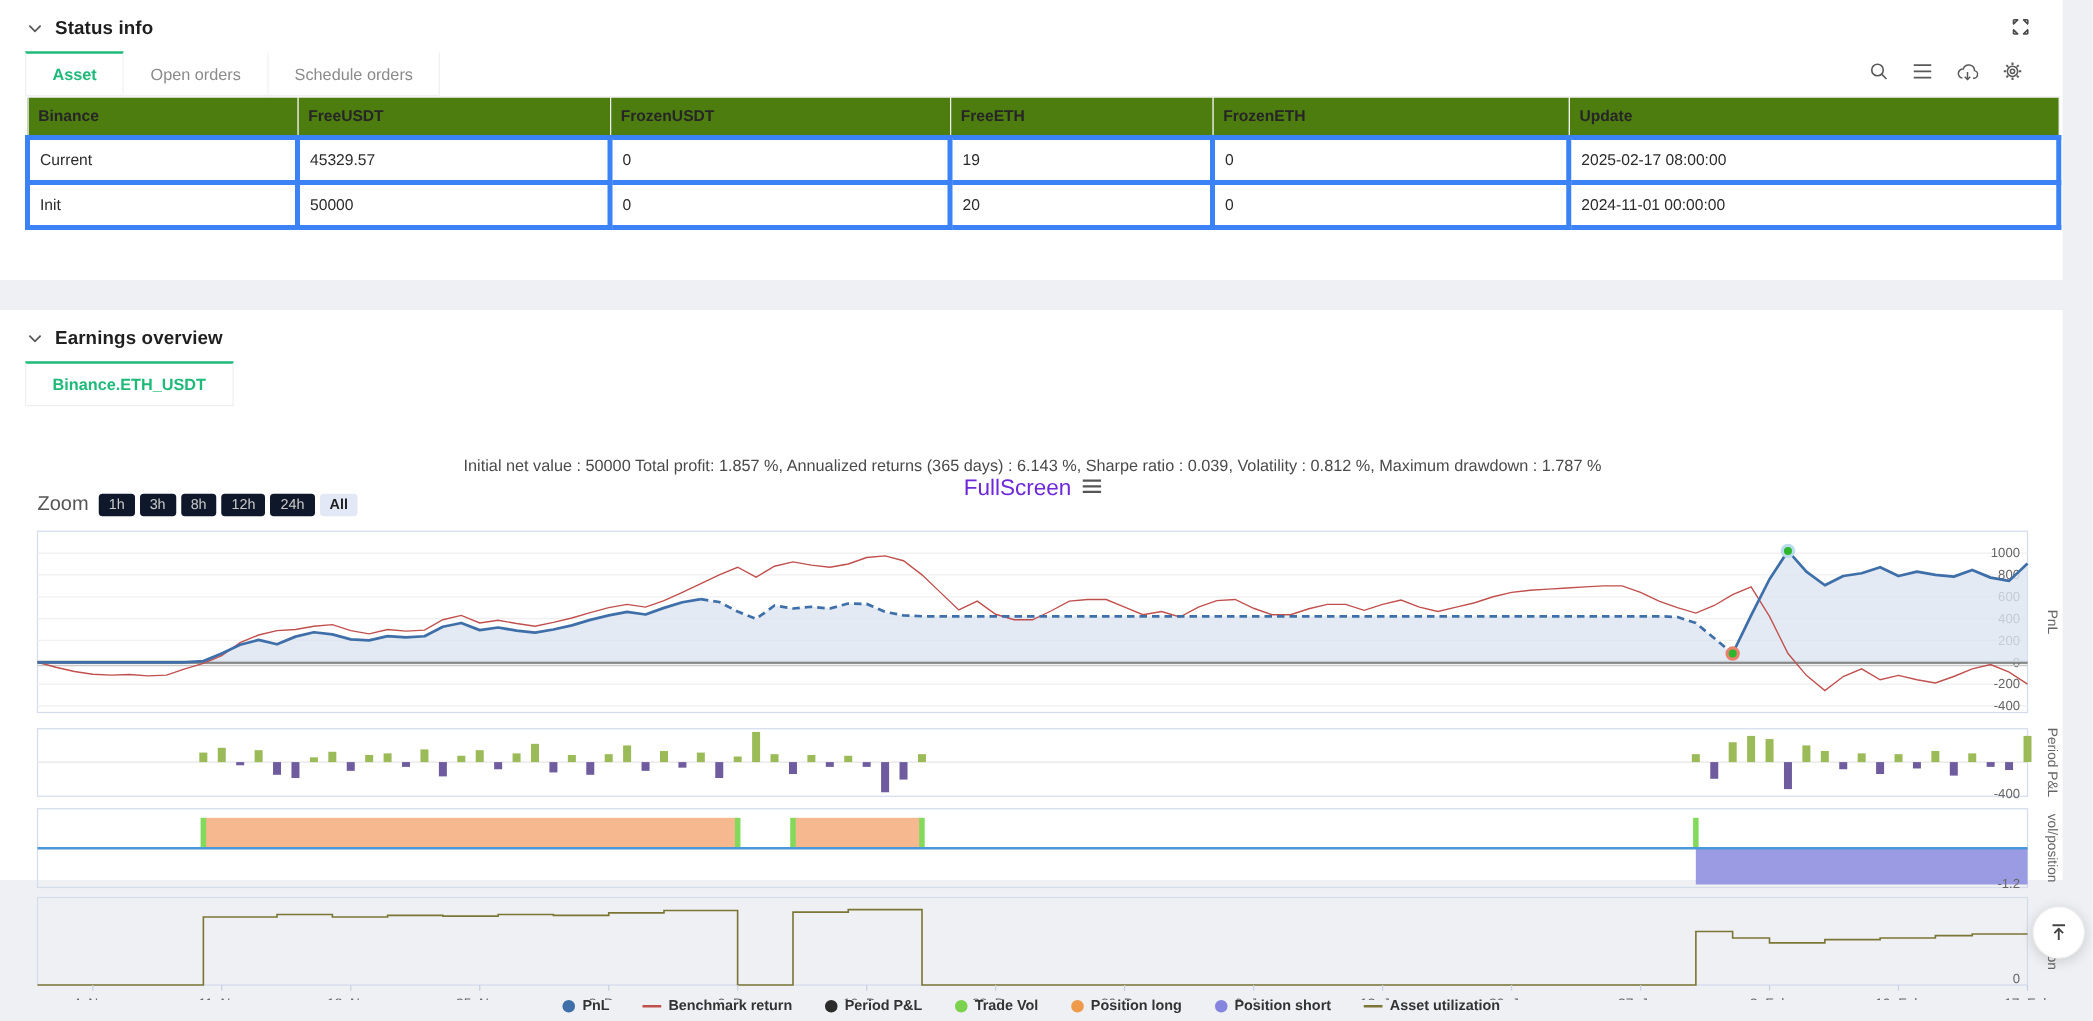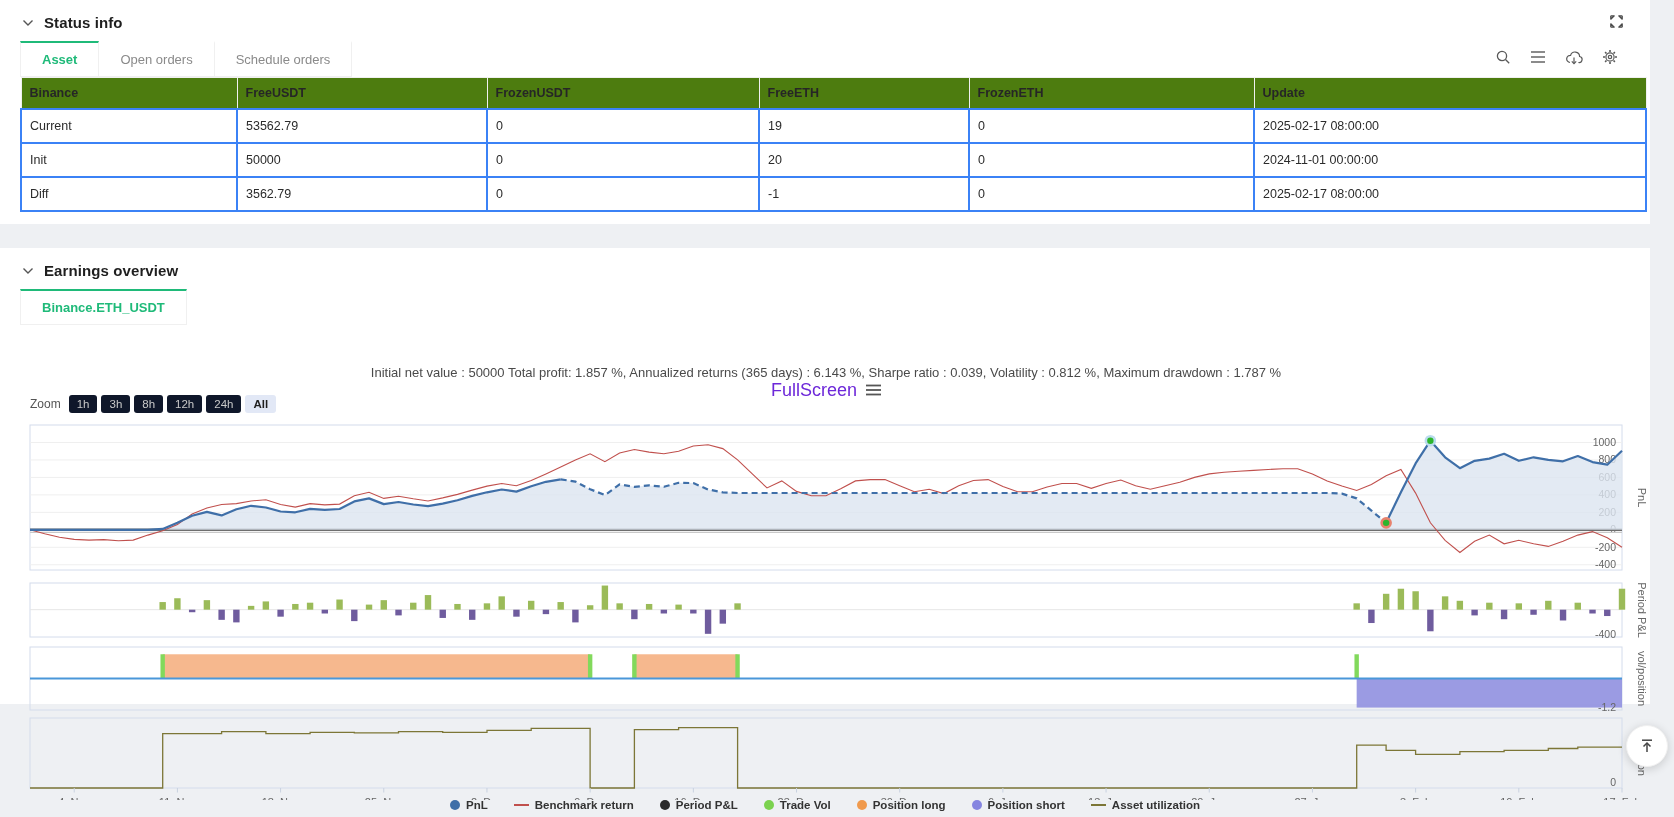--- a/index.html
+++ b/index.html
@@ -29,31 +29,31 @@
   .tab.active { color:var(--green); border-top-color:var(--green); font-weight:700; }
 
   .tools { position:absolute; right:32px; top:8px; display:flex; gap:19px; align-items:center; }
   .tool-btn { background:none; border:none; padding:0; color:#595959; cursor:pointer; display:inline-flex; }
 
   table.status-table { border-collapse:collapse; width:1625px; margin:0 0 0 20px; font-size:12.5px; table-layout:fixed; }
   .status-table th {
     background:#4d7c0f; text-align:left; font-weight:700; color:#262626;
     padding:8px 8px; border:1px solid #f0f0f0;
   }
-  .status-table td { padding:9px 8px; border:2px solid #3b82f6; color:#2b2b2b; }
+  .status-table td { padding:9px 8px; border:4px solid #3b82f6; color:#2b2b2b; }
   .c-link   { color:var(--link);  }
   .c-danger { color:var(--danger); }
 
   .summary-row { position:absolute; top:117px; left:30px; right:28px; display:flex; align-items:center;flex-direction:column; }
   .summary { flex:1; text-align:center; font-size:13px; color:#4a4a4a; }
   .fullscreen-wrap { display:flex; align-items:center; gap:9px; cursor:pointer; }
   .fullscreen-label { font-size:18px; color:#6d28d9; }
 
   .zoom-row { position:absolute; top:146px; left:30px; display:flex; align-items:center; gap:6px; }
-  .zoom-label { font-size:12px; color:#555; margin-right:2px; }
+  .zoom-label { font-size:16px; color:#555; margin-right:2px; }
   .zoom-btn {
     font-size:11.5px; border:none; border-radius:3px; padding:3px 8px;
     background:#0f172a; color:#c9c9c9; cursor:default;
     font-family:inherit;
   }
   .zoom-btn.active { background:#e2e8f6; color:#1f1f1f; font-weight:700; cursor:pointer; }
 
   #chart-svg { position:absolute; top:170px; left:0; }
 
   .legend { position:absolute; top:551px; left:0; width:1650px; display:flex; justify-content:center; gap:26px; align-items:center; }
@@ -148,41 +148,33 @@
           <th>FreeUSDT</th>
           <th>FrozenUSDT</th>
           <th>FreeETH</th>
           <th>FrozenETH</th>
           <th>Update</th>
         </tr>
       </thead>
     <tbody id="asset-table-body">
         <tr>
           <td class="c-link">Current</td>
-          <td>53562.79</td>
+          <td>45329.57</td>
           <td>0</td>
           <td>19</td>
           <td>0</td>
           <td>2025-02-17 08:00:00</td>
         </tr>
         <tr>
           <td>Init</td>
           <td>50000</td>
           <td>0</td>
           <td>20</td>
           <td>0</td>
           <td>2024-11-01 00:00:00</td>
-        </tr>
-        <tr>
-          <td class="c-danger">Diff</td>
-          <td class="c-danger">3562.79</td>
-          <td>0</td>
-          <td class="c-danger">-1</td>
-          <td>0</td>
-          <td>2025-02-17 08:00:00</td>
         </tr>
       </tbody>
   </table>
 </section>
 
 <section class="card card-earnings">
   <div class="card-head">
     <span class="chev">
       <svg width="12" height="8" viewBox="0 0 12 8">
           <polyline points="1.5,1.5 6,6 10.5,1.5" fill="none" stroke="currentColor" stroke-width="1.4"></polyline>

